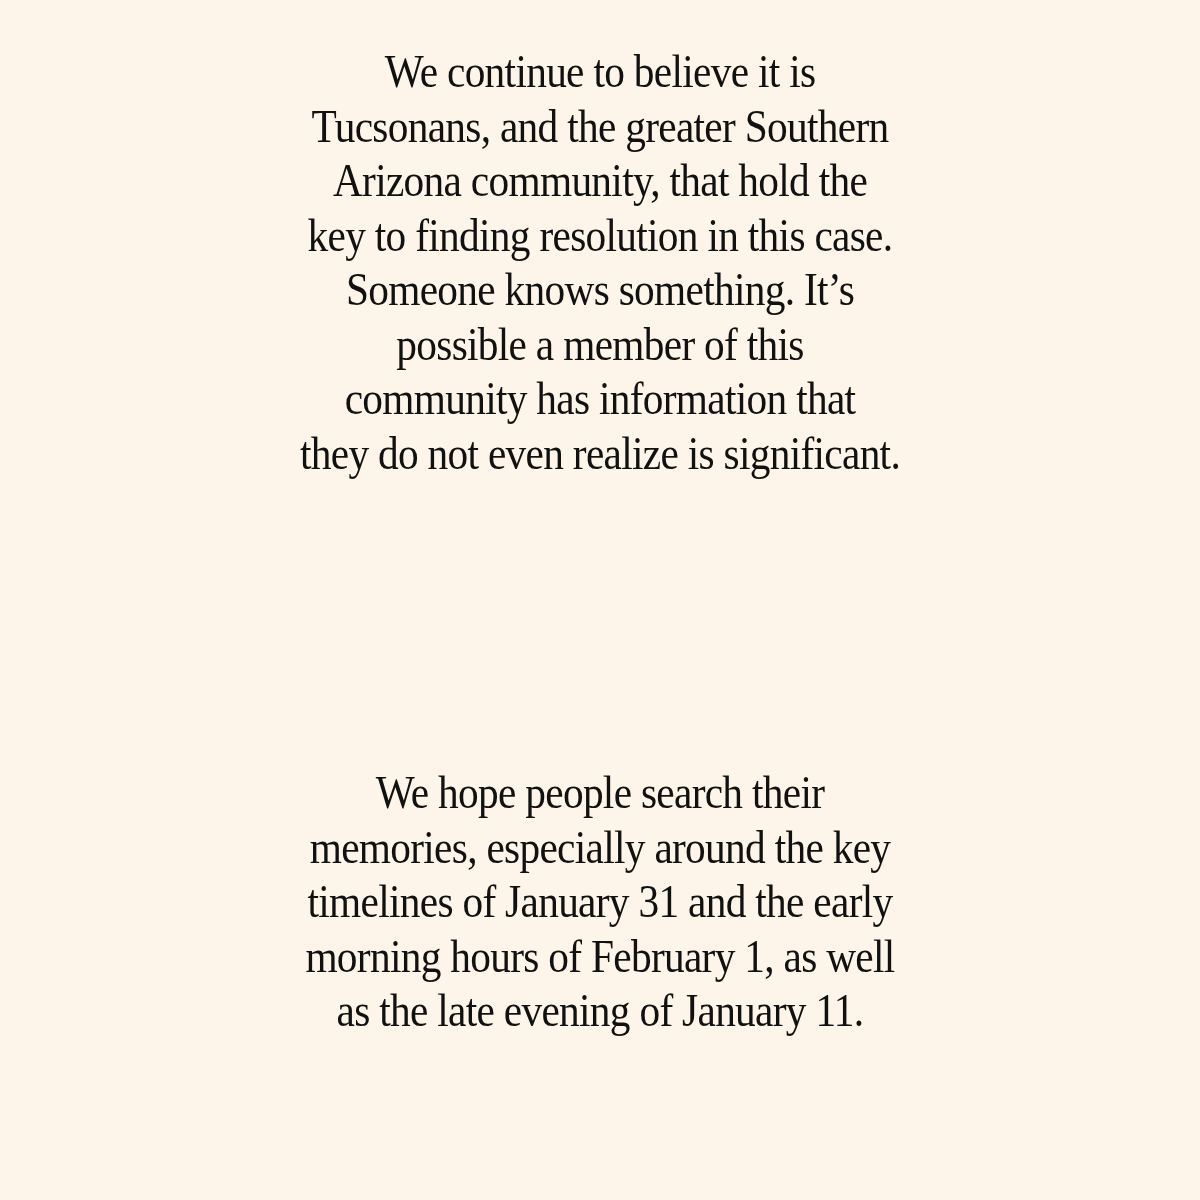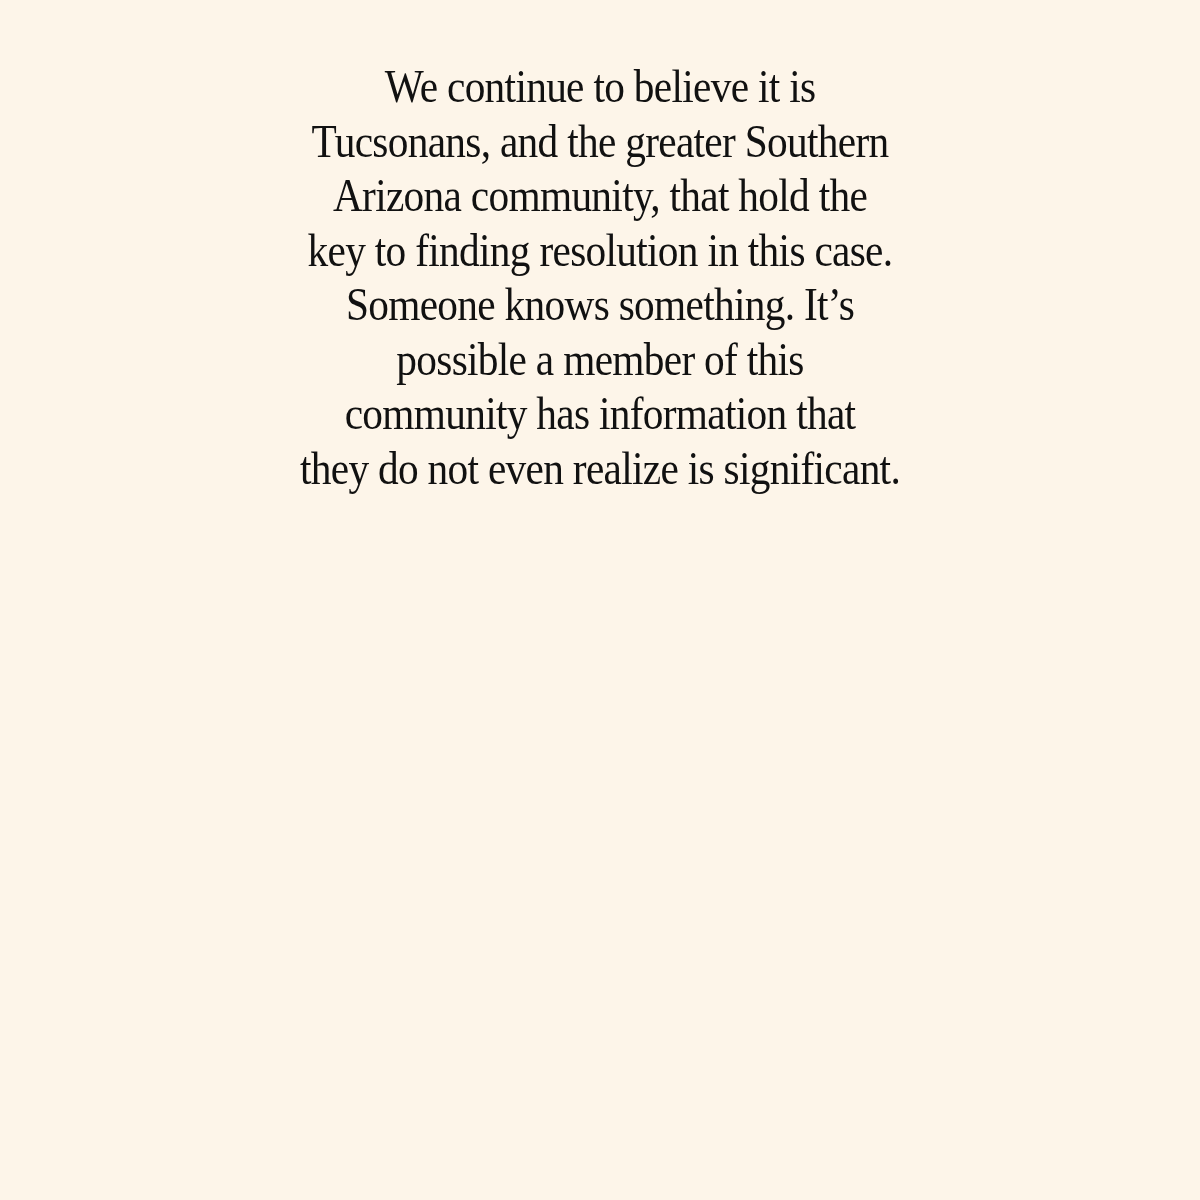--- a/index.html
+++ b/index.html
@@ -14,30 +14,37 @@
   .para { position: absolute; left: 0; width: 1200px; text-align: center; }
   .line {
     display: block;
     font-size: 47px;
     line-height: 54.5px;
     letter-spacing: -0.8px;
     white-space: nowrap;
     transform: scaleX(0.88);
     transform-origin: center;
   }
-  #p1 { top: 44px; margin-top: 15px; }
+  #p1 { top: 44px; }
   #p2 { top: 765px; }
 </style>
 </head>
 <body>
 
 <div class="page">
   <div class="para" id="p1">
     <span class="line">We continue to believe it is</span>
     <span class="line">Tucsonans, and the greater Southern</span>
     <span class="line">Arizona community, that hold the</span>
     <span class="line">key to finding resolution in this case.</span>
     <span class="line">Someone knows something. It’s</span>
     <span class="line">possible a member of this</span>
     <span class="line">community has information that</span>
     <span class="line">they do not even realize is significant.</span>
   </div>
+  <div class="para" id="p2">
+    <span class="line">We hope people search their</span>
+    <span class="line">memories, especially around the key</span>
+    <span class="line">timelines of January 31 and the early</span>
+    <span class="line">morning hours of February 1, as well</span>
+    <span class="line">as the late evening of January 11.</span>
+  </div>
 </div>
 
 </body></html>

